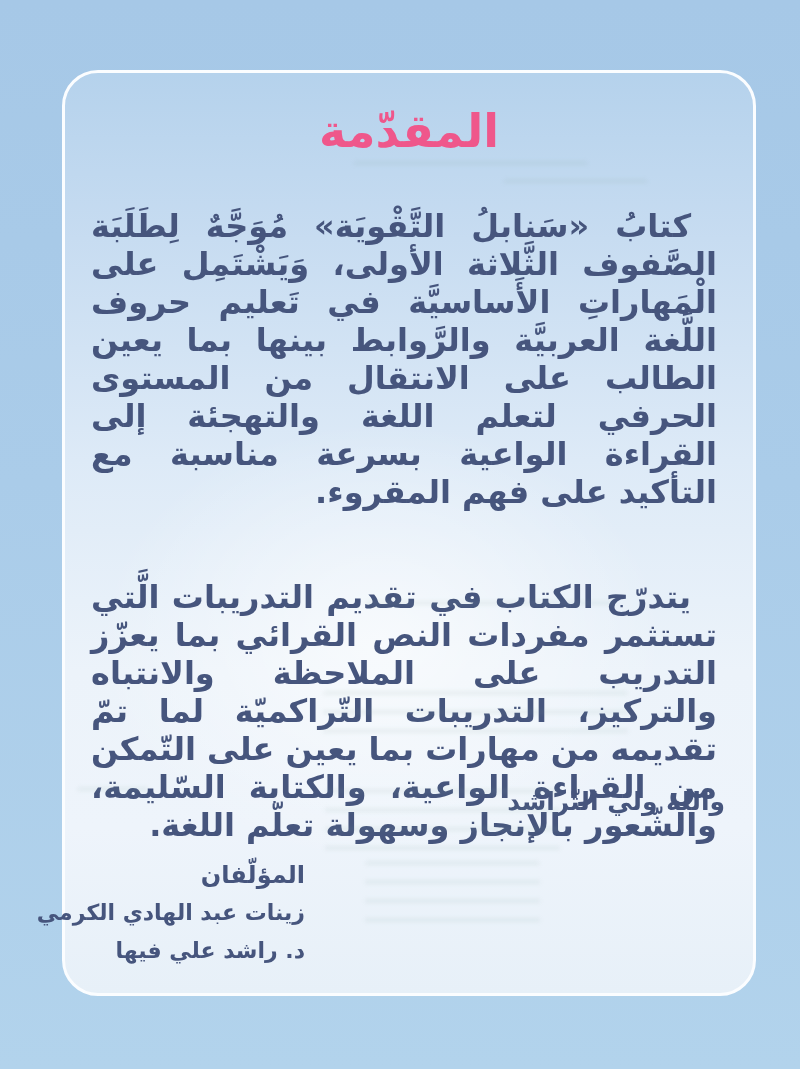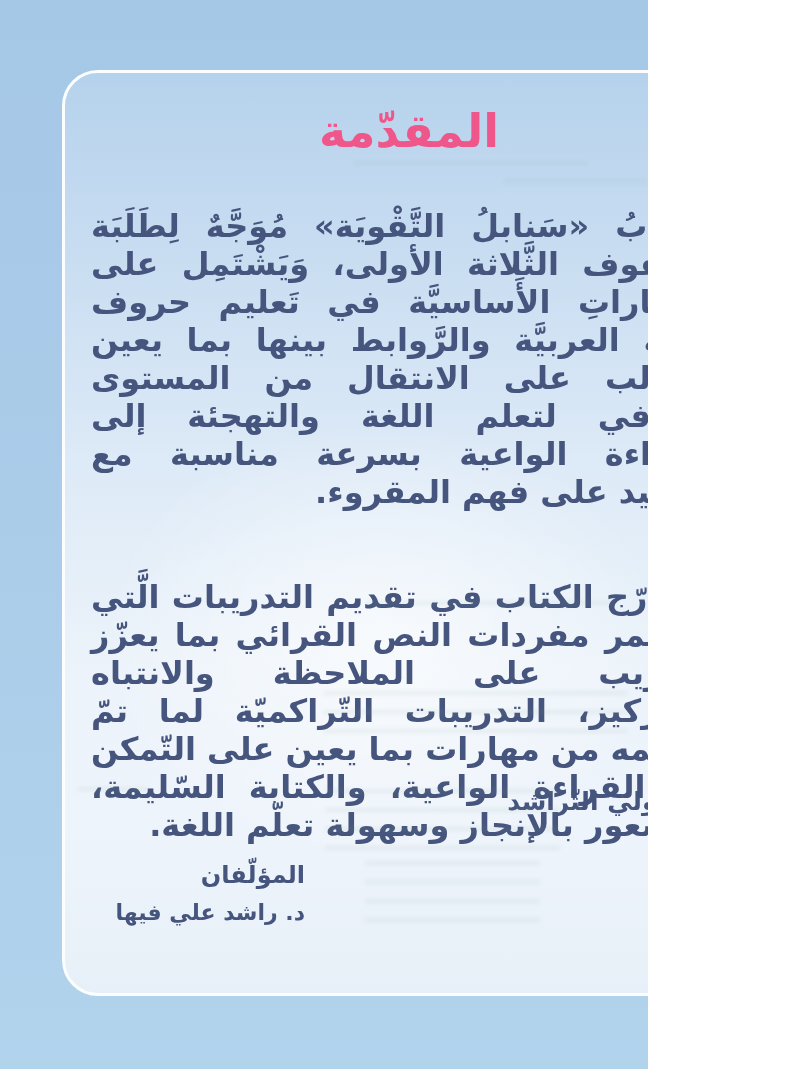--- a/index.html
+++ b/index.html
@@ -1,21 +1,21 @@
 <!DOCTYPE html>
 <html lang="ar"><head>
 <meta charset="utf-8">
 <style>
   html, body {
     margin: 0;
     padding: 0;
   }
   .page {
     position: relative;
-    width: 648px;
+    width: 800px;
     height: 1069px;
     overflow: hidden;
     background: linear-gradient(180deg, #a6c8e7 0%, #aacce9 45%, #b2d3ec 100%);
     font-family: "DejaVu Sans", sans-serif;
     direction: rtl;
   }
   .frame {
     position: absolute;
     left: 62px;
     top: 70px;
@@ -127,20 +127,21 @@
 
     <p class="body-para para-1">كتابُ «سَنابلُ التَّقْويَة» مُوَجَّهٌ لِطَلَبَة الصَّفوف الثَّلاثة الأولى، وَيَشْتَمِل على الْمَهاراتِ الأَساسيَّة في تَعليم حروف اللَّغة العربيَّة والرَّوابط بينها بما يعين الطالب على الانتقال من المستوى الحرفي لتعلم اللغة والتهجئة إلى القراءة الواعية بسرعة مناسبة مع التأكيد على فهم المقروء.</p>
 
 
     <p class="body-para para-3">يتدرّج الكتاب في تقديم التدريبات الَّتي تستثمر مفردات النص القرائي بما يعزّز التدريب على الملاحظة والانتباه والتركيز، التدريبات التّراكميّة لما تمّ تقديمه من مهارات بما يعين على التّمكن من القراءة الواعية، والكتابة السّليمة، والشّعور بالإنجاز وسهولة تعلّم اللغة.</p>
 
     <div class="closing-line">والله ولي التّراشد</div>
 
     <div class="authors-block">
       <div class="authors-heading">المؤلّفان</div>
+      <div class="author-name">زينات عبد الهادي الكرمي</div>
       <div class="author-name">د. راشد علي فيها</div>
     </div>
 
     <div class="ghost ghost-1"></div>
     <div class="ghost ghost-2"></div>
     <div class="ghost ghost-3"></div>
     <div class="ghost ghost-4"></div>
     <div class="ghost ghost-5"></div>
     <div class="ghost ghost-6"></div>
     <div class="ghost ghost-7"></div>

